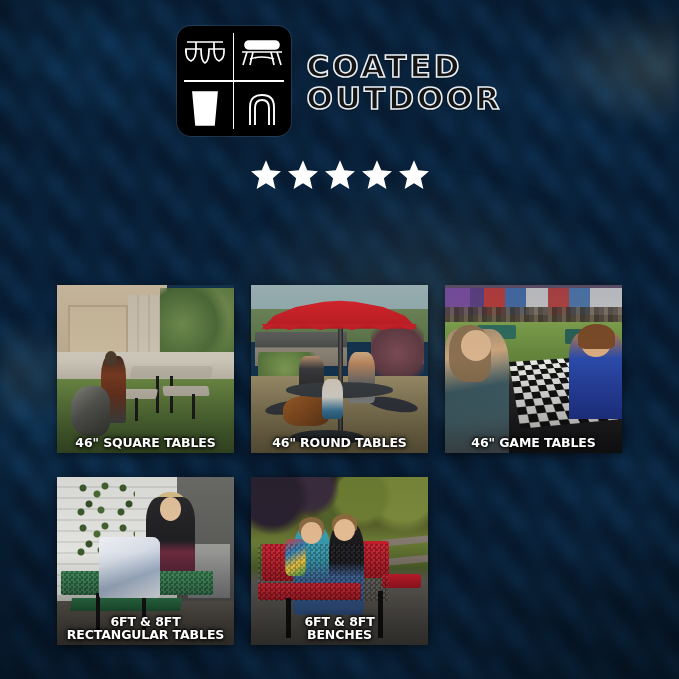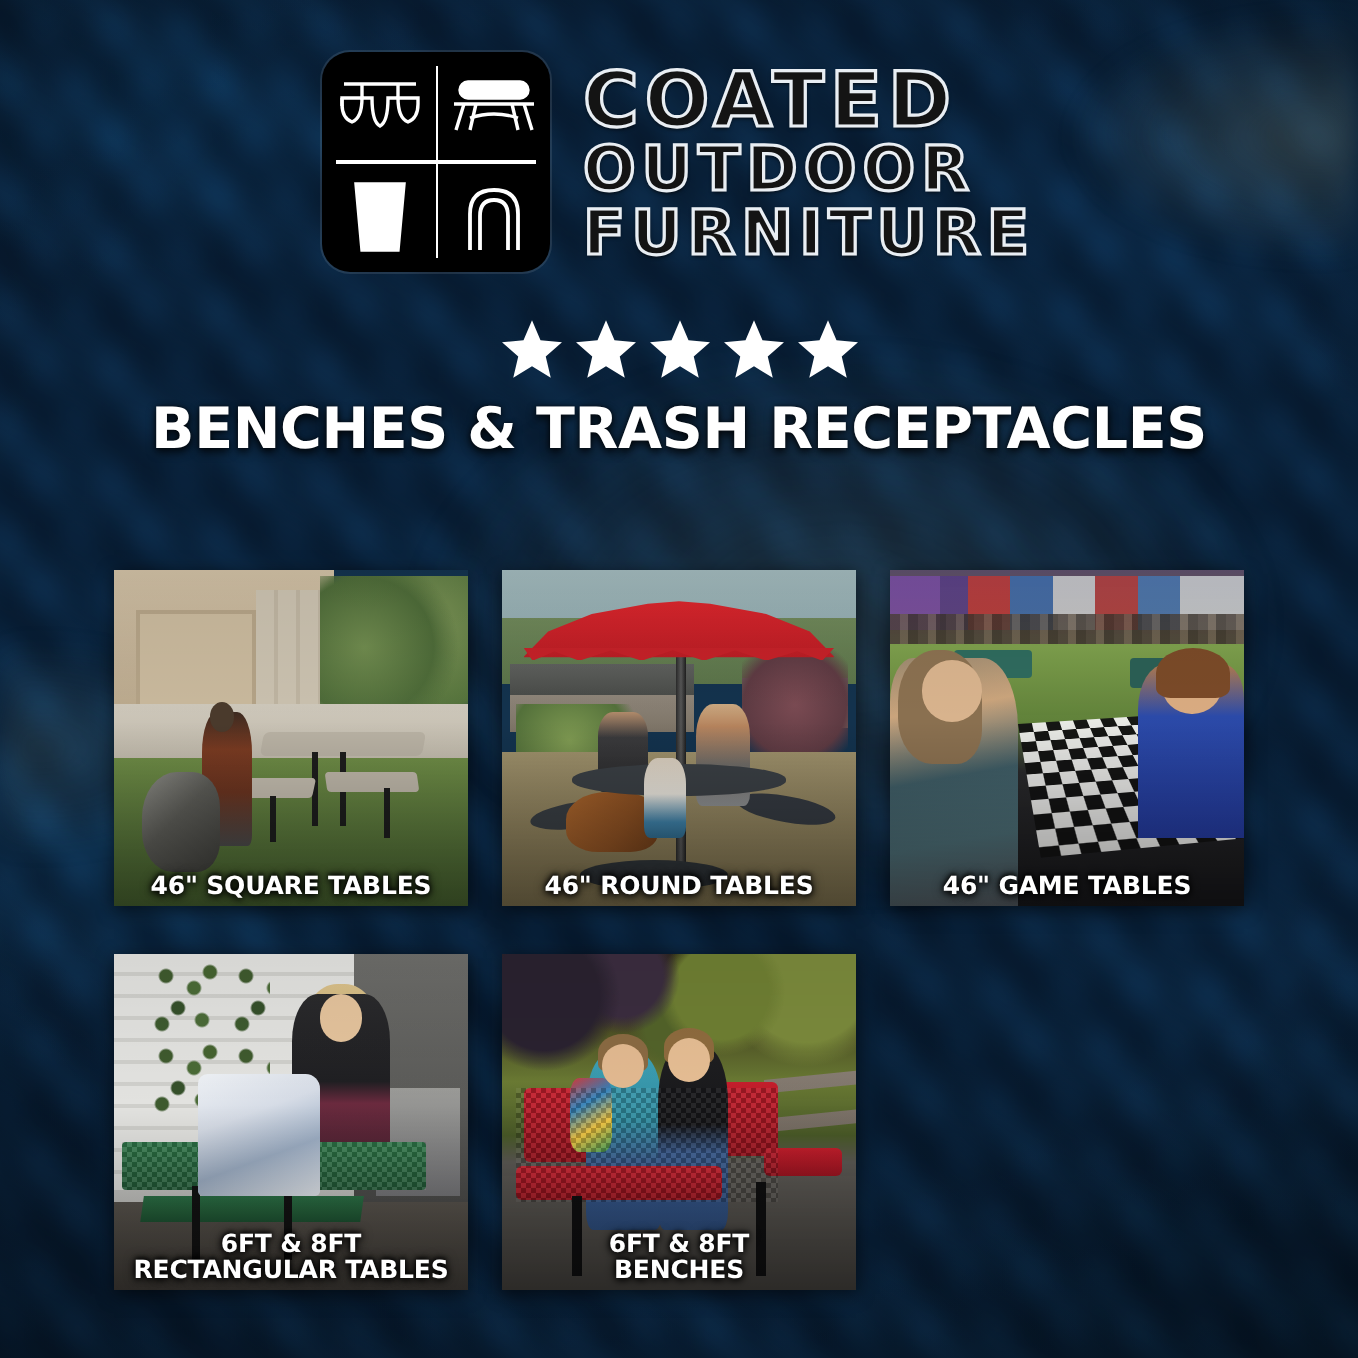--- a/index.html
+++ b/index.html
@@ -73,21 +73,21 @@
   .c-tl{left:0;top:0}.c-tr{right:0;top:0}.c-bl{left:0;bottom:0}.c-br{right:0;bottom:0}
   .logo-cell svg{display:block}
 
   .wordmark{
     display:flex;flex-direction:column;align-items:flex-start;gap:1px;
     padding-top:2px;
   }
   .wm-line{
     font-family:"DejaVu Sans", sans-serif;
     font-weight:700;
-    font-size:38px;
+    font-size:31px;
     line-height:0.98;
     letter-spacing:3px;
     color:#141414;
     -webkit-text-stroke:1.6px #e9eef3;
     text-shadow:0 1px 2px rgba(0,0,0,.85);
     white-space:nowrap;
   }
   .wm-line.l2{font-size:31px;}
   .wm-line.l3{font-size:31px;}
 
@@ -309,21 +309,20 @@
           <svg width="38" height="38" viewBox="0 0 38 38" fill="none" stroke="#fff" stroke-width="1.9">
             <path d="M7 35 L7 17 Q7 5 19 5 Q31 5 31 17 L31 35"></path>
             <path d="M12 35 L12 18 Q12 10 19 10 Q26 10 26 18 L26 35"></path>
           </svg>
         </div>
       </div>
 
       <div class="wordmark">
         <div class="wm-line l1">COATED</div>
         <div class="wm-line l2">OUTDOOR</div>
-        <div class="wm-line l3">FURNITURE</div>
       </div>
     </div>
 
     <div class="stars" id="star-row">
         <svg class="star" viewBox="0 0 24 23">
           <path d="M12 0 L15.4 8.0 L24 8.8 L17.5 14.5 L19.5 23 L12 18.4 L4.5 23 L6.5 14.5 L0 8.8 L8.6 8.0 Z" fill="#ffffff"></path>
         </svg>
         <svg class="star" viewBox="0 0 24 23">
           <path d="M12 0 L15.4 8.0 L24 8.8 L17.5 14.5 L19.5 23 L12 18.4 L4.5 23 L6.5 14.5 L0 8.8 L8.6 8.0 Z" fill="#ffffff"></path>
         </svg>
@@ -332,21 +331,20 @@
         </svg>
         <svg class="star" viewBox="0 0 24 23">
           <path d="M12 0 L15.4 8.0 L24 8.8 L17.5 14.5 L19.5 23 L12 18.4 L4.5 23 L6.5 14.5 L0 8.8 L8.6 8.0 Z" fill="#ffffff"></path>
         </svg>
         <svg class="star" viewBox="0 0 24 23">
           <path d="M12 0 L15.4 8.0 L24 8.8 L17.5 14.5 L19.5 23 L12 18.4 L4.5 23 L6.5 14.5 L0 8.8 L8.6 8.0 Z" fill="#ffffff"></path>
         </svg>
       </div>
 
     <div class="headline">
-      <span class="l2">BENCHES &amp; TRASH RECEPTACLES</span>
     </div>
 
     <div class="grid">
 
       <div class="tile">
         <div class="scene">
           <div class="t1-house"></div>
           <div class="t1-garage"></div>
           <div class="t1-stone"></div>
           <div class="t1-trees"></div>

